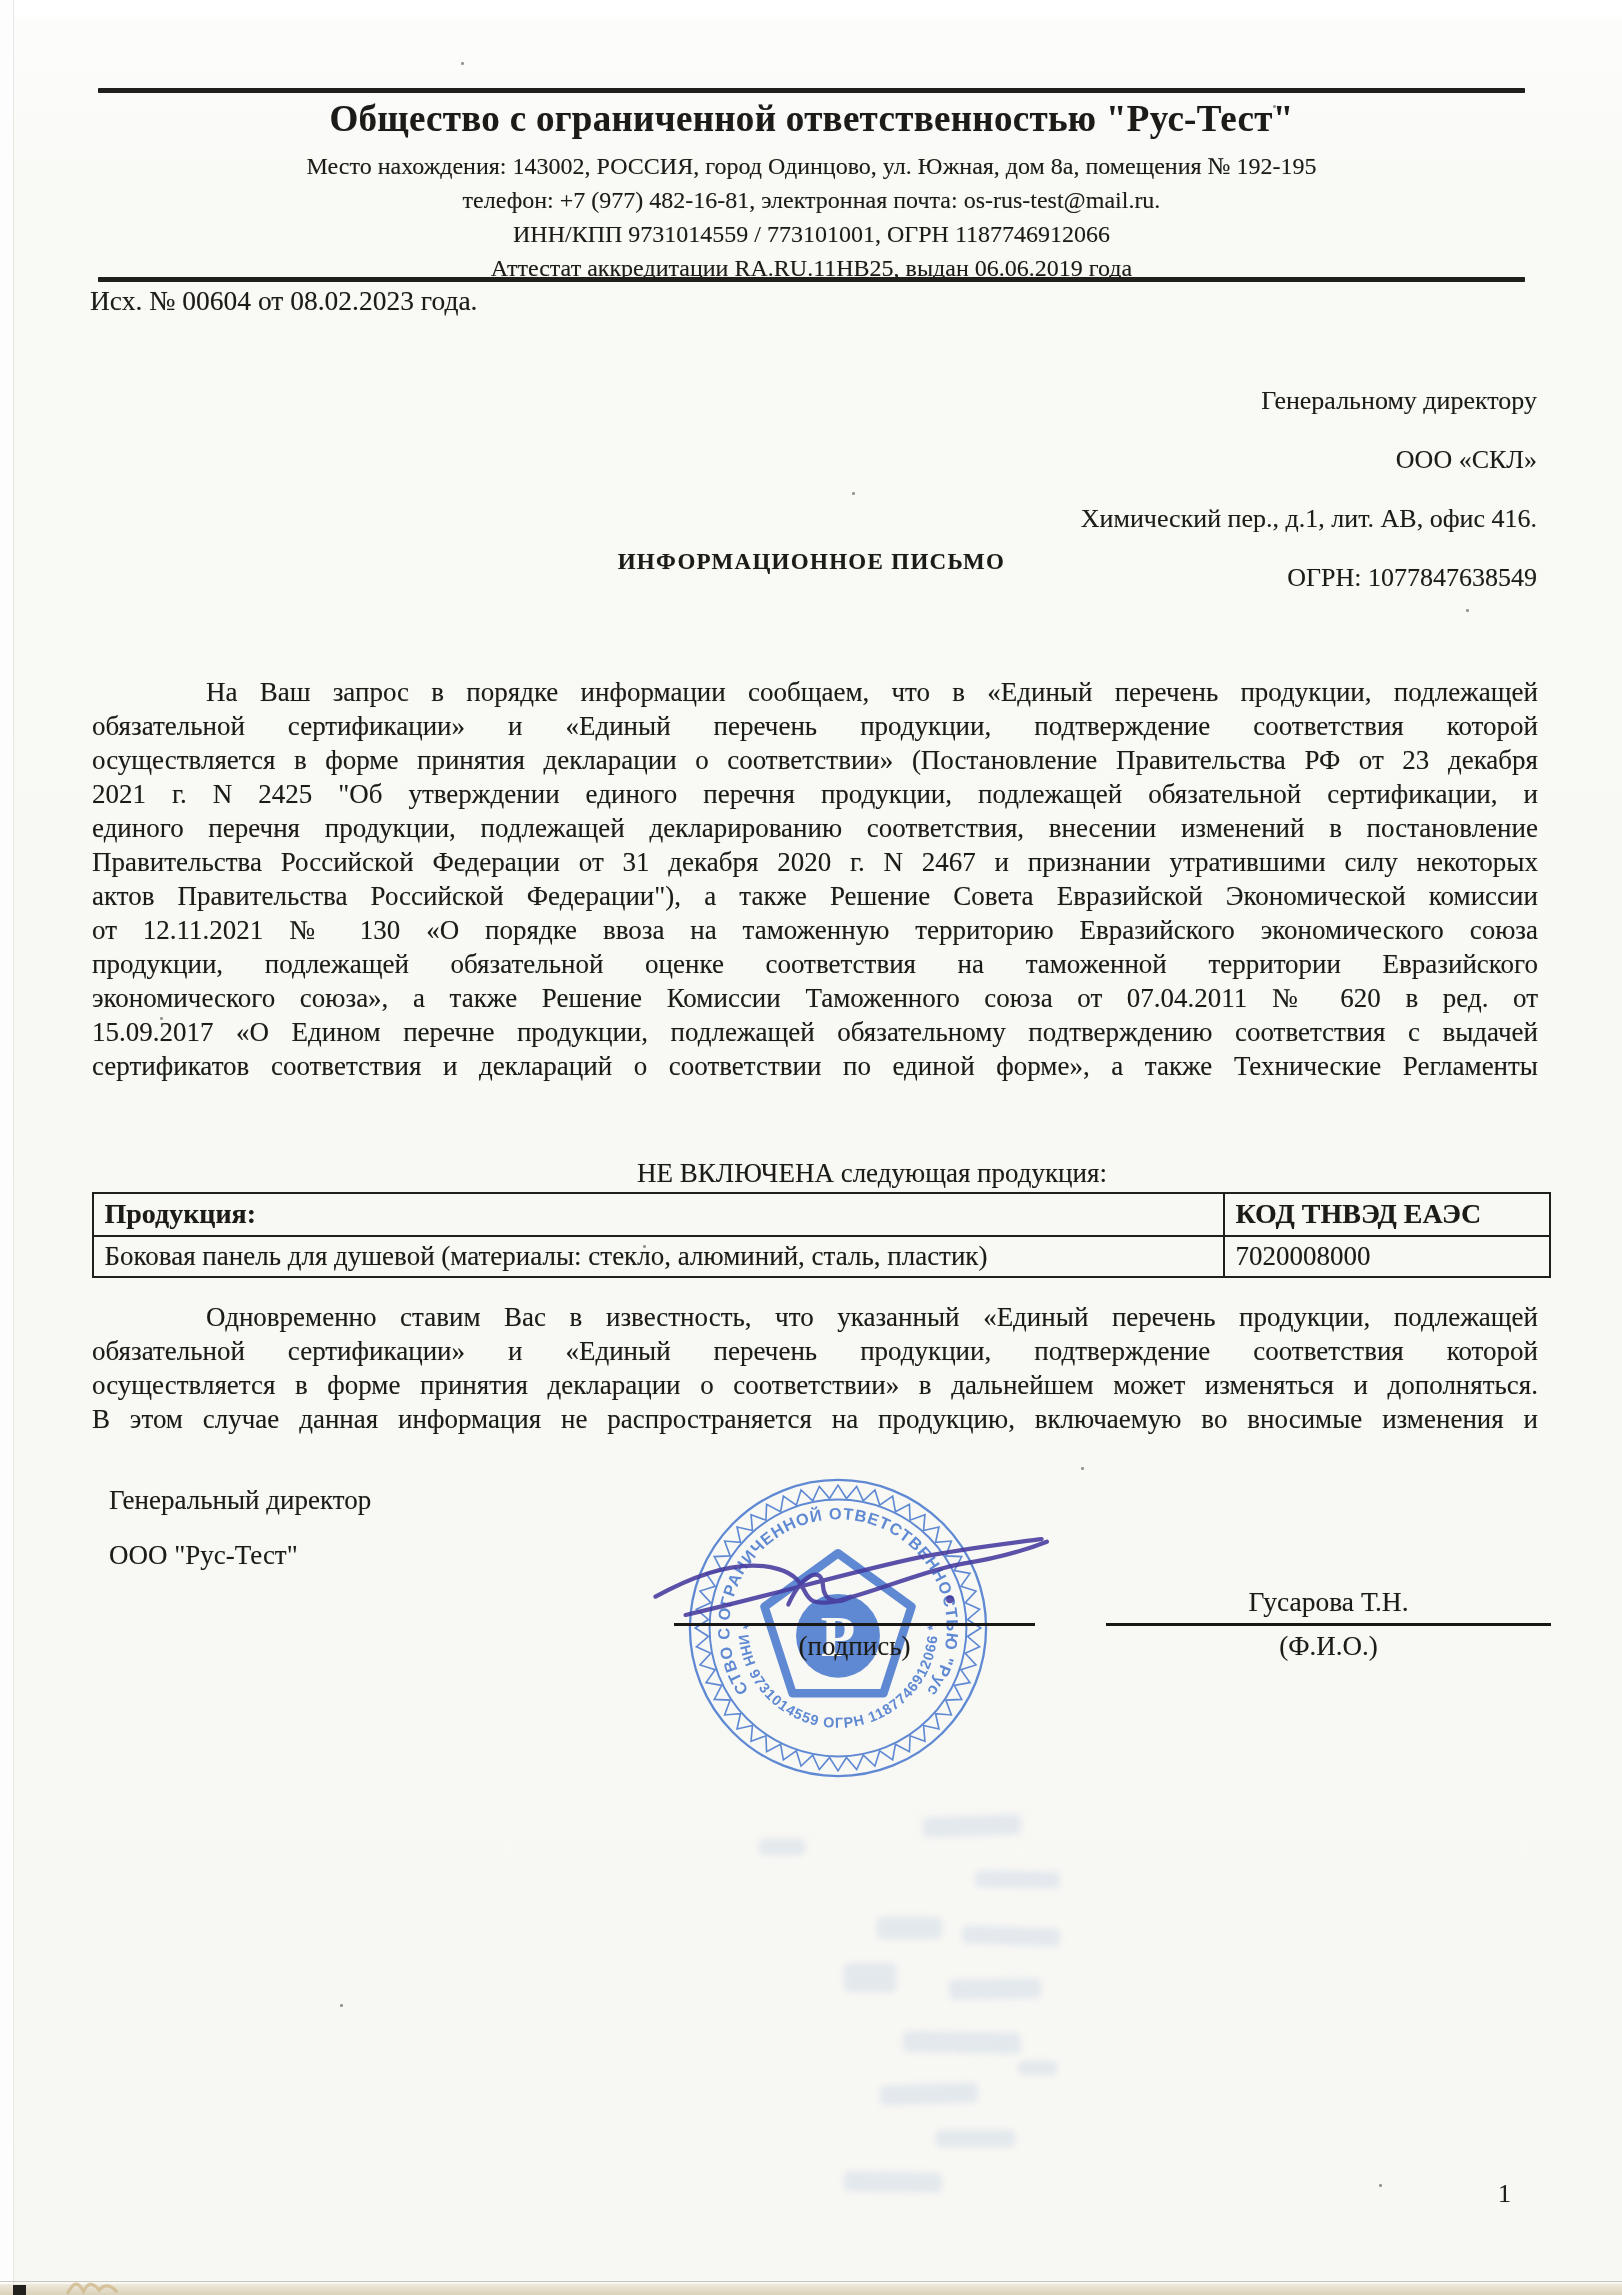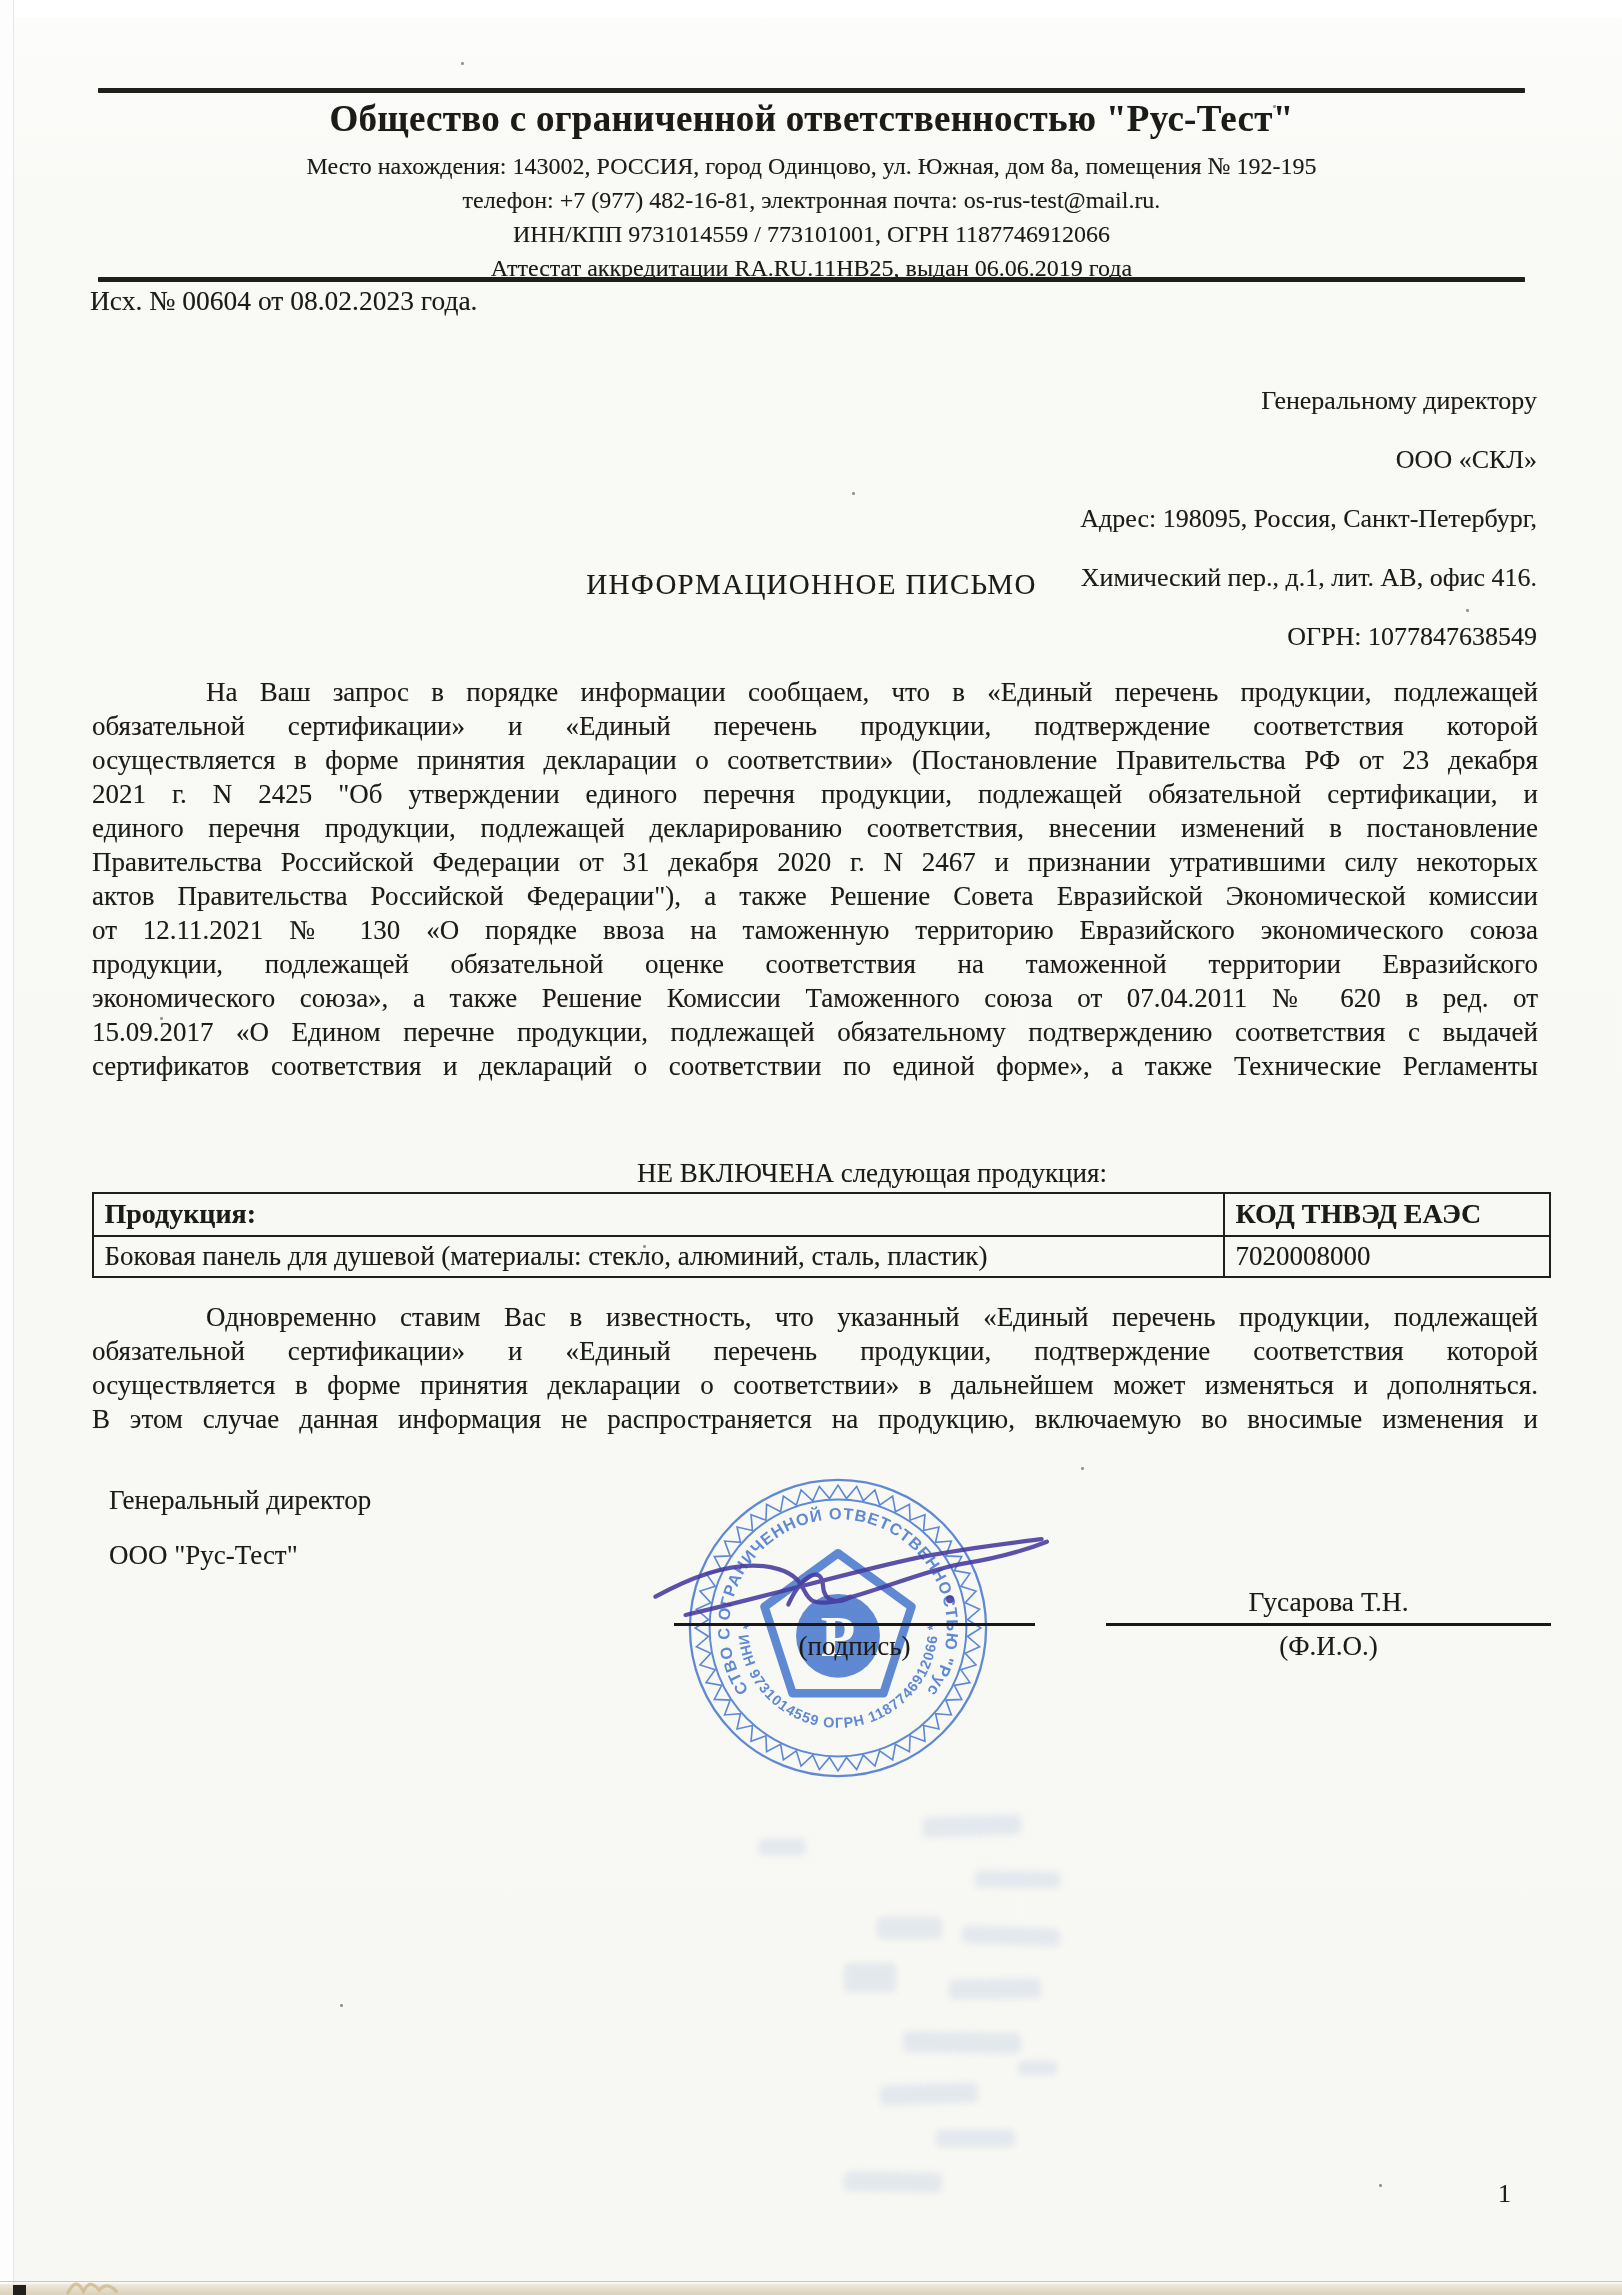--- a/index.html
+++ b/index.html
@@ -12,21 +12,21 @@
   .scan-top-edge{position:absolute;left:0;top:0;width:1623px;height:17px;background:#ffffff;}
   .scan-left-edge{position:absolute;left:0;top:0;width:13px;height:2295px;background:#fdfdfd;border-right:0.7px solid #e6e6e2;}
   .txt{position:absolute;text-shadow:0 0 0.7px rgba(35,32,28,.35);}
   .rule{position:absolute;background:#211f1c;height:4.6px;border-radius:0.7px;}
   .center{text-align:center;width:1623px;left:0;}
   .org-title{top:97px;font-size:37px;font-weight:bold;letter-spacing:0.3px;}
   .hdr-lines{top:149px;font-size:24px;line-height:34px;}
   .outgoing{left:90px;top:285px;font-size:27.5px;}
   .recipient{top:359px;right:86px;font-size:26px;line-height:35px;text-align:right;}
   .recipient .line{text-align:right;margin-top:24px;}
-  .doc-title{top:568px;font-size:29px;font-weight:normal;letter-spacing:1.3px;}
+  .doc-title{top:549px;font-size:23px;font-weight:bold;letter-spacing:1.3px;}
   .para{left:92px;width:1446px;font-size:27px;line-height:34px;}
   .para .line{text-align:justify;text-align-last:justify;}
   .para .line-first{padding-left:114px;}
   .para .line-last{text-align-last:left;}
   .para1{top:675px;}
   .para2{top:1300px;}
   .not-included{left:92px;top:1158px;width:1446px;font-size:27px;padding-left:114px;box-sizing:border-box;text-align:center;}
   .prod-table{position:absolute;left:92px;top:1192px;width:1459px;border-collapse:collapse;
     font-size:27px;color:#1d1b18;}
   .prod-table th,.prod-table td{border:2.6px solid #211f1c;padding:3.9px 6.5px 3.9px 10.5px;text-align:left;
@@ -70,21 +70,20 @@
       <div class="line">ИНН/КПП 9731014559 / 773101001, ОГРН 1187746912066</div>
       <div class="line line-last">Аттестат аккредитации RA.RU.11НВ25, выдан 06.06.2019 года</div>
     </div>
   <div class="rule" style="left:98px;top:277px;width:1427px;"></div>
 
   <div class="txt outgoing">Исх. № 00604 от 08.02.2023 года.</div>
 
   <div class="txt recipient">
       <div class="line line-first">Генеральному директору</div>
       <div class="line">ООО «СКЛ»</div>
-      <div class="line">Адрес: 198095, Россия, Санкт-Петербург,</div>
       <div class="line">Химический пер., д.1, лит. АВ, офис 416.</div>
       <div class="line line-last">ОГРН: 1077847638549</div>
     </div>
 
   <div class="txt center doc-title">ИНФОРМАЦИОННОЕ ПИСЬМО</div>
 
   <div class="txt para para1">
       <div class="line line-first">На Ваш запрос в порядке информации сообщаем, что в «Единый перечень продукции, подлежащей</div>
       <div class="line">обязательной сертификации» и «Единый перечень продукции, подтверждение соответствия которой</div>
       <div class="line">осуществляется в форме принятия декларации о соответствии» (Постановление Правительства РФ от 23 декабря</div>

